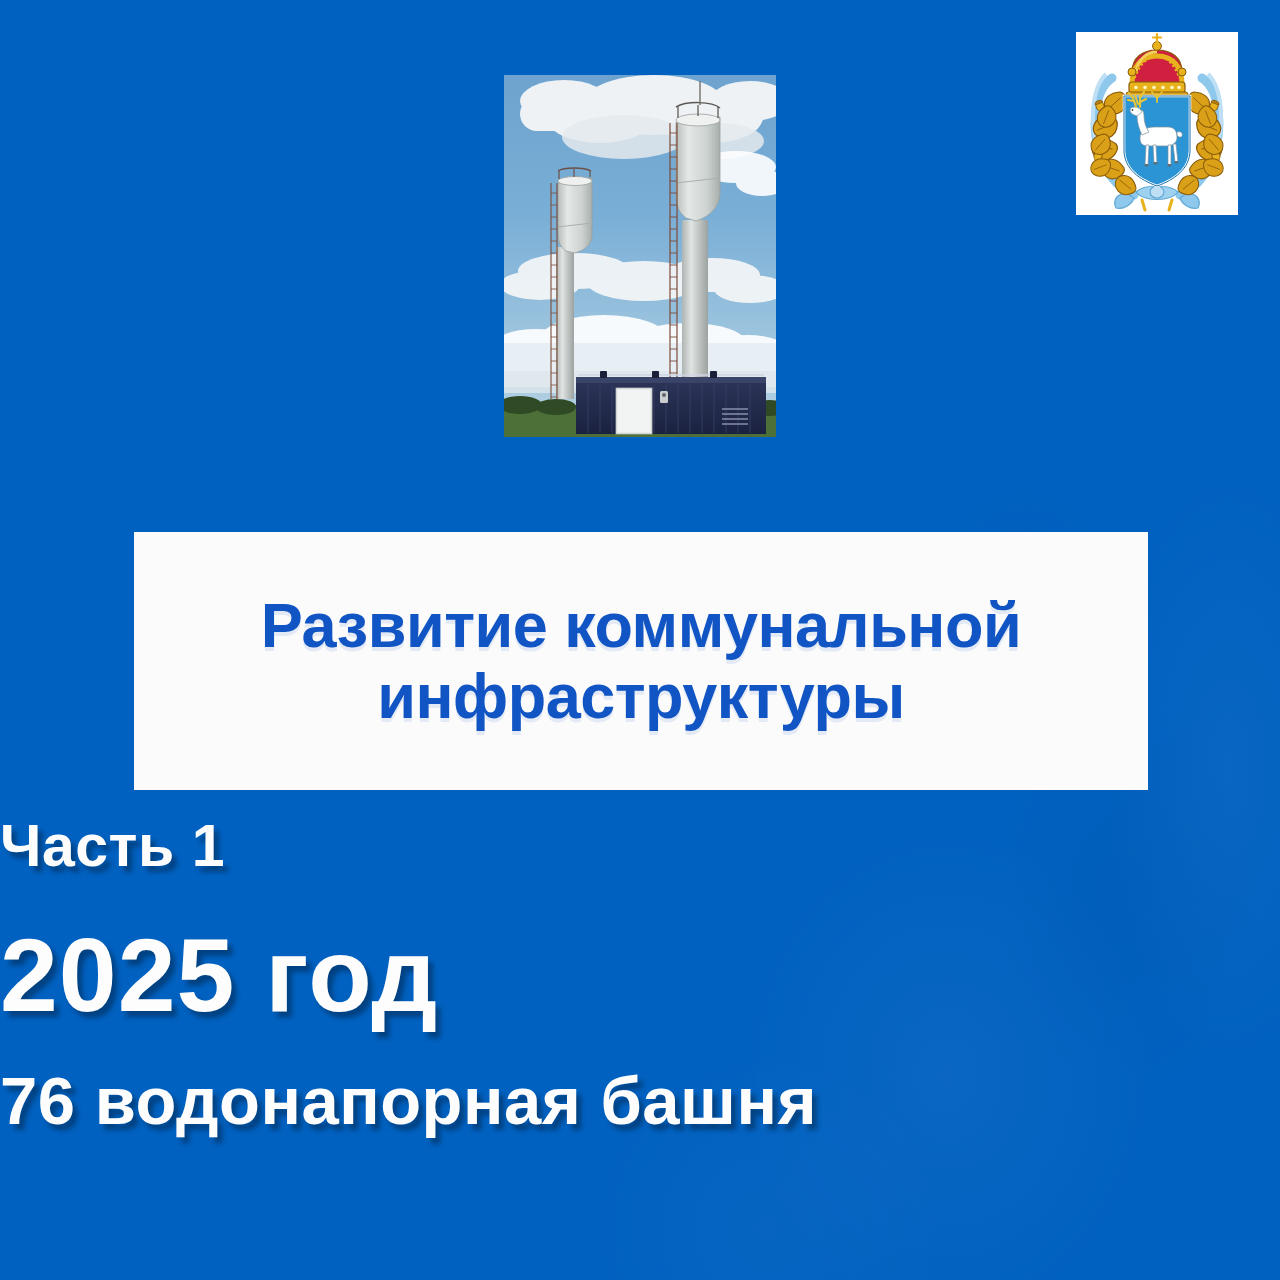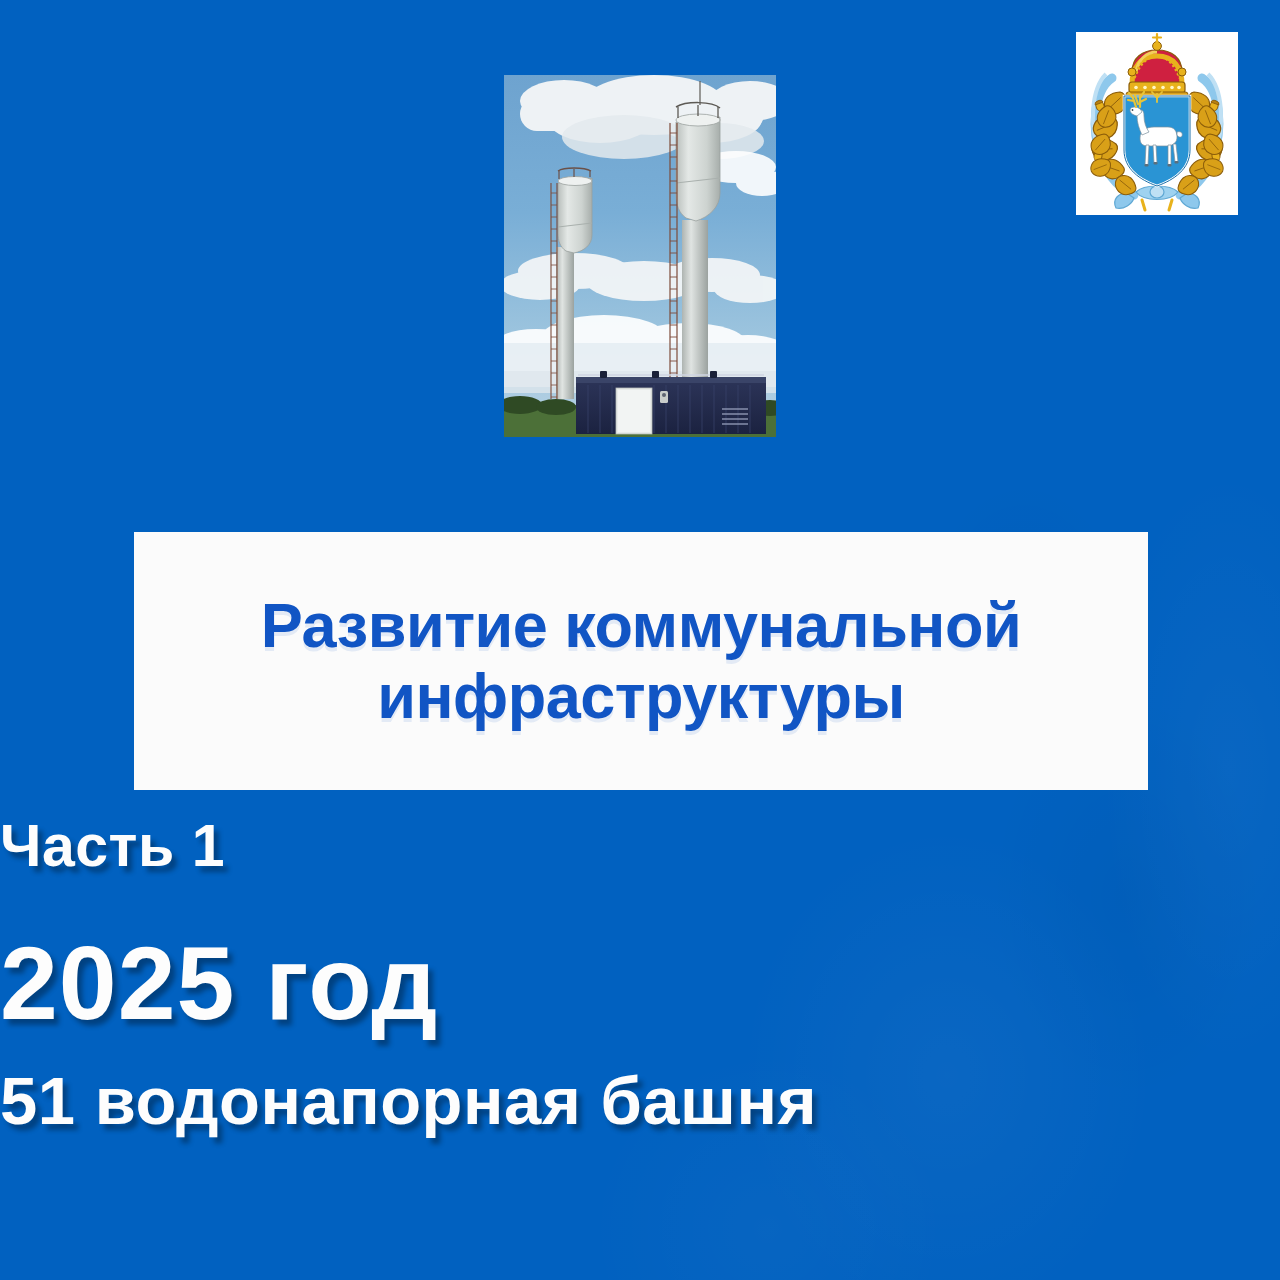--- a/index.html
+++ b/index.html
@@ -80,21 +80,21 @@
   .shadow-text {
     position:absolute;
     width:100%; left:0;
     text-align:left;
     color:#fdfdfd;
     font-weight:bold;
     text-shadow:5px 6px 5px rgba(0,0,0,.33);
     white-space:nowrap;
   }
   #part-line { top:812px;  font-size:59px; letter-spacing:.5px; }
-  #year-line { top:916px;  font-size:104px; letter-spacing:1px;margin-top:8px; }
+  #year-line { top:916px;  font-size:104px; letter-spacing:1px; }
   #count-line{ top:1062px; font-size:67px; letter-spacing:.5px; }
 </style>
 </head>
 <body>
 
 <div id="slide">
 
   <div id="bg-texture"></div>
 
   <div id="coat-of-arms">
@@ -421,15 +421,15 @@
       <span>инфраструктуры</span>
     </div>
     <div id="title-text">
       <span>Развитие коммунальной</span><br>
       <span>инфраструктуры</span>
     </div>
   </div>
 
   <div id="part-line" class="shadow-text">Часть 1</div>
   <div id="year-line" class="shadow-text">2025 год</div>
-  <div id="count-line" class="shadow-text">51 водонапорная башня</div>
+  <div id="count-line" class="shadow-text">76 водонапорная башня</div>
 
 </div>
 
 </body></html>

